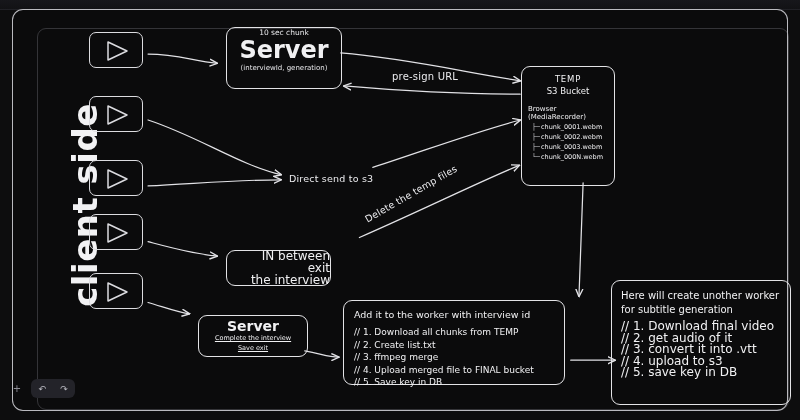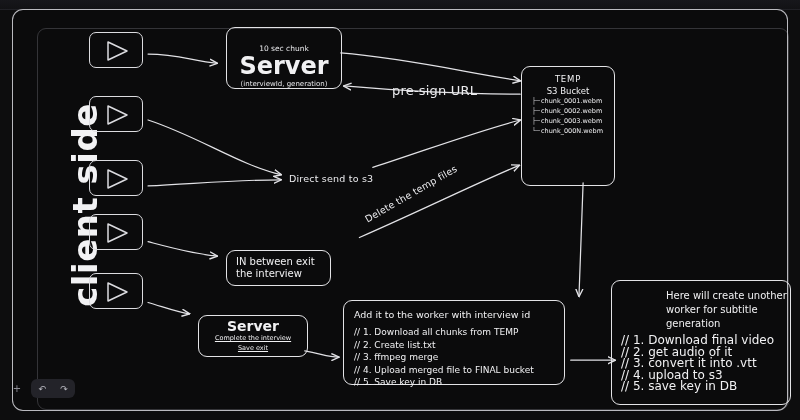--- a/index.html
+++ b/index.html
@@ -34,57 +34,57 @@
   .tri-svg{position:absolute;left:12px;top:6px;}
 
   
   .clientside{position:absolute;left:-38px;top:175px;width:220px;
               transform:rotate(-90deg);transform-origin:center;
               font-size:34px;font-weight:700;color:#f2f2f4;text-align:center;
               letter-spacing:.5px;font-family:"DejaVu Sans",sans-serif;}
 
   
   #server-chunk{left:213px;top:17px;width:116px;height:62px;
-                display:flex;flex-direction:column;align-items:center;justify-content:flex-end;}
+                display:flex;flex-direction:column;align-items:center;justify-content:flex-start;}
   #server-chunk .sub-top{font-size:7.5px;color:#e9e9ec;margin-bottom:1px;}
   #server-chunk .big{font-size:24px;font-weight:700;line-height:1;margin:0;}
   #server-chunk .sub-bot{font-size:7px;color:#e7e7ea;margin-top:2px;}
 
   
   #temp-bucket{left:508px;top:56px;width:94px;height:120px;padding:7px 0 0 0;}
   #temp-bucket .t1{font-size:8.5px;text-align:center;letter-spacing:.8px;}
   #temp-bucket .t2{font-size:8.5px;text-align:center;margin-top:2px;}
   #temp-bucket .t3{font-size:7px;margin:9px 0 1px 6px;}
   #temp-bucket ul{list-style:none;margin:0;padding:0 0 0 10px;}
   #temp-bucket li{font-size:6.5px;line-height:10px;white-space:nowrap;}
   #temp-bucket li .br{display:inline-block;width:9px;color:#cfcfd4;}
 
   
   #inbetween{left:213px;top:240px;width:105px;height:36px;
              display:flex;flex-direction:column;justify-content:center;padding-left:9px;}
-  #inbetween div{font-size:10px;line-height:12px;}
+  #inbetween div{font-size:12px;line-height:12px;text-align:right;}
 
   
   #server-exit{left:185px;top:305px;width:110px;height:42px;
                display:flex;flex-direction:column;align-items:center;justify-content:center;}
   #server-exit .big{font-size:14px;font-weight:700;line-height:1;}
   #server-exit .l{font-size:6.5px;line-height:9px;margin-top:1px;text-decoration:underline;}
 
   
   #worker{left:330px;top:290px;width:222px;height:85px;padding:8px 0 0 10px;}
   #worker .title{font-size:9.5px;margin-bottom:6px;}
   #worker .step{font-size:9px;line-height:12.5px;white-space:nowrap;}
 
   
   #subtitle{left:598px;top:270px;width:180px;height:125px;padding:8px 0 0 9px;}
-  #subtitle .title{font-size:10px;line-height:14px;margin-left:45px;}
+  #subtitle .title{font-size:10px;line-height:14px;}
   #subtitle .step{font-size:12px;line-height:11.5px;white-space:nowrap;}
 
   
-  #lbl-presign{left:379px;top:73px;font-size:13px;}
+  #lbl-presign{left:379px;top:61px;font-size:10px;}
   #lbl-direct{left:276px;top:163px;font-size:9.5px;}
   #lbl-delete{left:350px;top:205px;font-size:9.5px;transform:rotate(-30deg);transform-origin:left top;}
 
   
   .btm-tools{position:absolute;left:-4px;bottom:12px;display:flex;align-items:center;gap:6px;}
   .tool-pill{display:flex;align-items:center;background:#232329;border-radius:6px;height:19px;}
   .tool-btn{width:22px;height:19px;display:flex;align-items:center;justify-content:center;
             color:#b9b9c1;font-size:9px;}
   .plus{width:16px;height:19px;display:flex;align-items:center;justify-content:center;
         color:#8e8e97;font-size:10px;}
@@ -173,20 +173,21 @@
 
     <div class="node" id="server-chunk">
       <div class="sub-top">10 sec chunk</div>
       <div class="big">Server</div>
       <div class="sub-bot">(interviewId, generation)</div>
     </div>
 
     <div class="node" id="temp-bucket">
       <div class="t1">TEMP</div>
       <div class="t2">S3 Bucket</div>
+      <div class="t3">Browser (MediaRecorder)</div>
       <ul>
         <li><span class="br">├─</span><span>chunk_0001.webm</span></li>
         <li><span class="br">├─</span><span>chunk_0002.webm</span></li>
         <li><span class="br">├─</span><span>chunk_0003.webm</span></li>
         <li><span class="br">└─</span><span>chunk_000N.webm</span></li>
       </ul>
     </div>
 
     <div class="node" id="inbetween">
       <div>IN between exit</div>

